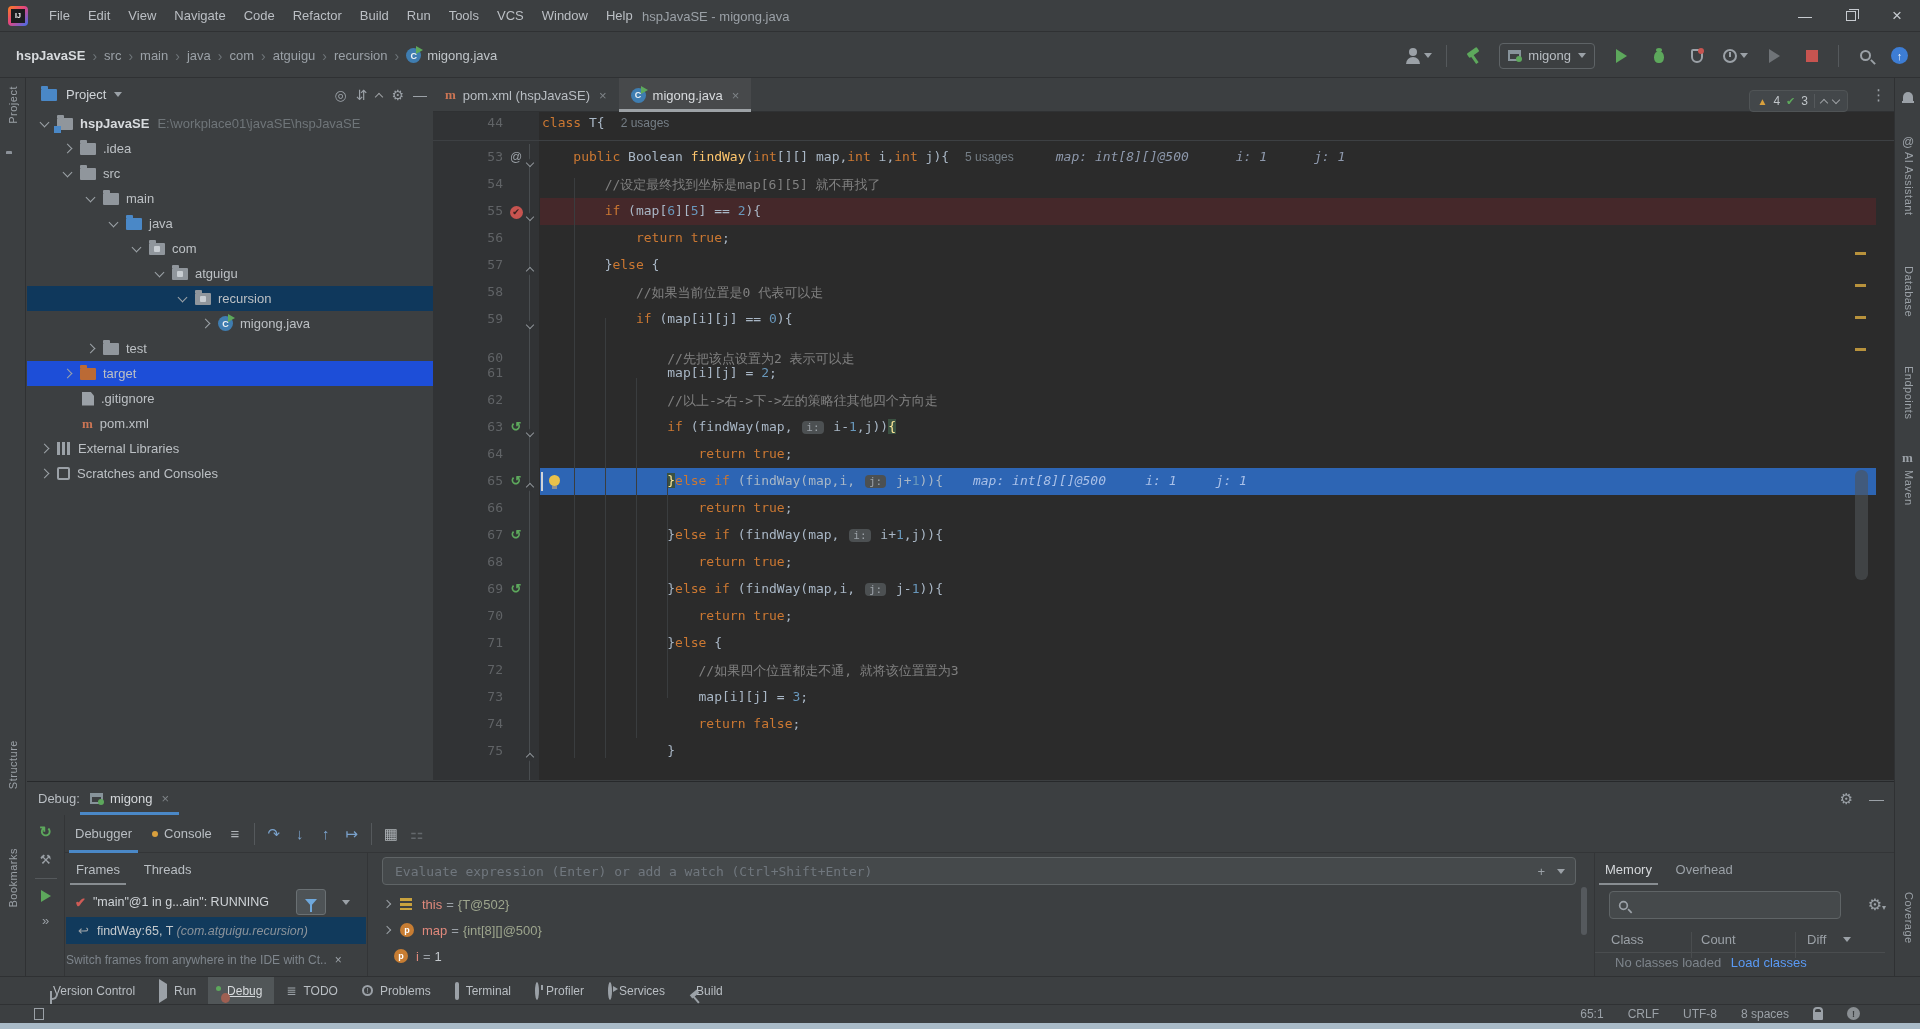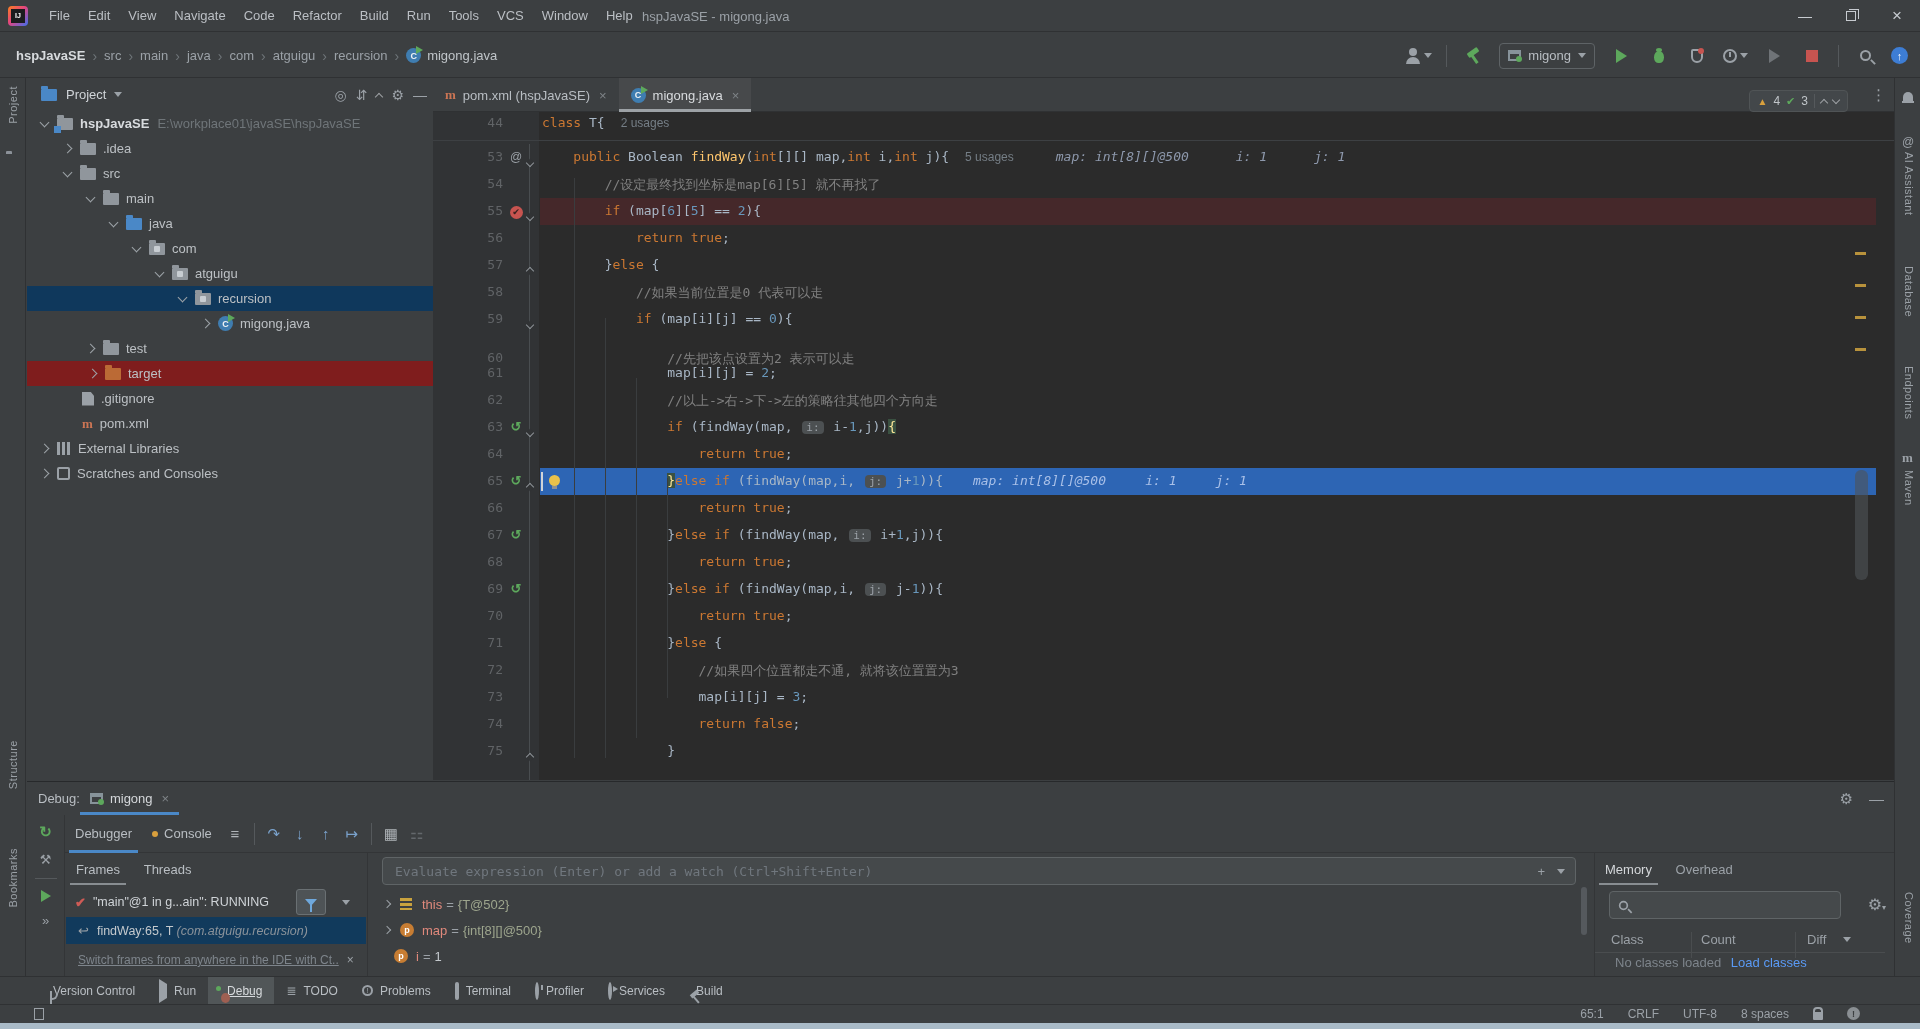--- a/index.html
+++ b/index.html
@@ -65,21 +65,21 @@
   .grid-ic::after{ content:""; position:absolute; left:4px; top:-1px; width:3px; height:13px; background:#3c3f41; }
   .grid-ic::before{ content:""; position:absolute; top:4px; left:-1px; height:3px; width:13px; background:#3c3f41; }
   .flag-ic { width:10px; height:12px; background:#8b9198; clip-path:polygon(0 0,100% 0,100% 100%,50% 70%,0 100%); }
 
   
   #project-panel { left:27px; top:78px; width:406px; height:702px; background:#3c3f41; }
   #project-header { position:absolute; left:0; top:0; width:100%; height:33px; display:flex; align-items:center; }
   #project-header .ph-icons { position:absolute; right:6px; display:flex; gap:9px; align-items:center; color:#9ba1a7; font-size:14px; }
   .tree-row { position:absolute; left:0; width:100%; height:25px; display:flex; align-items:center; color:#bcc0c4; }
   .tree-row.selected { background:#0f385c; }
-  .tree-row.highlighted { background:#7f1d1d;padding-left:25px; }
+  .tree-row.highlighted { background:#1d4ed8; }
   .chv { width:7px; height:7px; border-right:1.5px solid #9da3a8; border-bottom:1.5px solid #9da3a8; display:inline-block; }
   .chv.open { transform:rotate(45deg); margin-top:-3px; }
   .chv.closed { transform:rotate(-45deg); }
   .tree-label { margin-left:7px; } .tree-label.bold { font-weight:bold; color:#d8dbde; }
   .tree-path { margin-left:8px; color:#6f7579; }
   .fold-ic { width:16px; height:12px; background:#90969c; border-radius:1px; position:relative; display:inline-block; }
   .fold-ic::before { content:""; position:absolute; left:0; top:-3px; width:7px; height:3px; background:#90969c; border-radius:1px 1px 0 0; }
   .fold-ic.blue { background:#4a88c7; } .fold-ic.blue::before{ background:#4a88c7; }
   .fold-ic.orange { background:#bb6a35; } .fold-ic.orange::before{ background:#bb6a35; }
   .fold-ic.pkg::after { content:""; position:absolute; left:5px; top:3px; width:6px; height:6px; background:#c8cdd2; border-radius:1px; }
@@ -677,21 +677,21 @@
         <span id="funnel-btn">
             <span class="funnel"></span>
           </span>
         <span class="tri-down" style="position:absolute; right:16px;"></span>
       </div>
       <div id="frame-row">
         <span style="color:#9ba1a7; margin:0 8px 0 12px;">↩</span>
         <span style="font-size:12.5px;"><span>findWay:65, T </span><span class="fr-loc">(com.atguigu.recursion)</span></span>
       </div>
       <div id="frames-hint">
-        <span style="margin-left:12px;text-decoration:underline;">Switch frames from anywhere in the IDE with Ct..</span>
+        <span style="">Switch frames from anywhere in the IDE with Ct..</span>
         <span style="margin-left:8px; color:#9ba1a7;">×</span>
       </div>
     </div>
 
     <div id="watches">
       <div id="eval-field">
         <span class="ph">Evaluate expression (Enter) or add a watch (Ctrl+Shift+Enter)</span>
         <span id="eval-icons">
           <span>+</span>
           <span class="tri-down" style="margin-top:5px;"></span>

